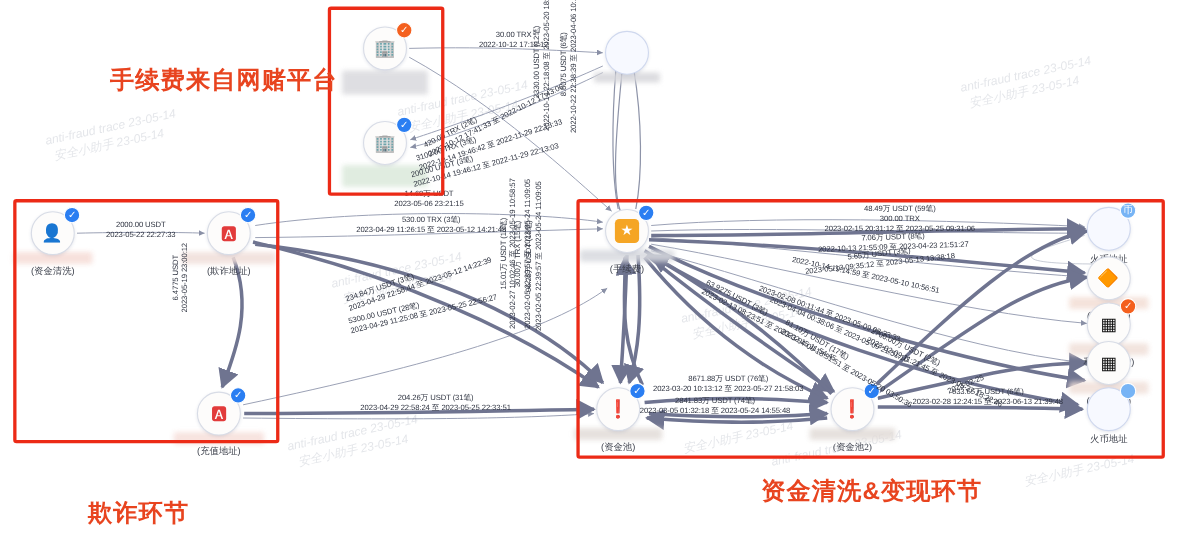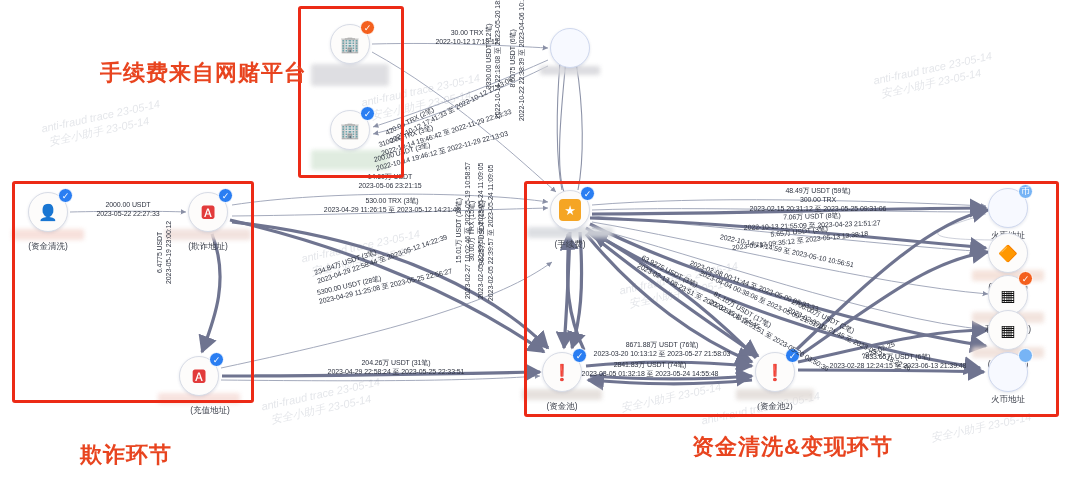--- a/index.html
+++ b/index.html
@@ -200,21 +200,21 @@
       <div class="node" style="left: 208px; top: 212px;">
         <span style="color: rgb(226, 59, 59); font-size: 16px;">🅰</span>
         <span class="badge blue">✓</span>
       </div>
       <div class="node-label" style="left: 208px; top: 241px;">(欺诈地址)</div>
       <div class="addr-mask" style="left: 199px; top: 393px; width: 82px; height: 11px; background: rgb(246, 222, 217);"></div>
       <div class="node" style="left: 199px; top: 376px;">
         <span style="color: rgb(226, 59, 59); font-size: 16px;">🅰</span>
         <span class="badge blue">✓</span>
       </div>
-      <div class="node-label" style="left: 210px; top: 405px;">(充值地址)</div>
+      <div class="node-label" style="left: 199px; top: 405px;">(充值地址)</div>
       <div class="addr-mask" style="left: 570px; top: 227px; width: 86px; height: 11px; background: rgb(215, 217, 222);"></div>
       <div class="node" style="left: 570px; top: 210px;">
         <span style="color: rgb(255, 255, 255); font-size: 13px; background: rgb(245, 165, 36); width: 22px; height: 22px; border-radius: 4px; display: flex; align-items: center; justify-content: center;">★</span>
         <span class="badge blue">✓</span>
       </div>
       <div class="node-label" style="left: 570px; top: 239px;">(手续费)</div>
       <div class="addr-mask" style="left: 562px; top: 389px; width: 80px; height: 11px; background: rgb(226, 220, 216);"></div>
       <div class="node" style="left: 562px; top: 372px;">
         <span style="color: rgb(226, 59, 59); font-size: 16px;">❗</span>
         <span class="badge blue">✓</span>
@@ -365,18 +365,18 @@
       </div>
       <div class="elabel" style="left: 862px; top: 352px; transform: rotate(-22deg);">
         <div>2023-02-25</div>
       </div>
     </div>
 
   <div id="annotations">
       <div class="ann-box" style="left: 298px; top: 6px; width: 106px; height: 172px;"></div>
       <div class="ann-title" style="left: 100px; top: 58px;">手续费来自网赌平台</div>
       <div class="ann-box" style="left: 12px; top: 181px; width: 242px; height: 222px;"></div>
-      <div class="ann-title" style="left: 80px; top: 440px;">欺诈环节</div>
+      <div class="ann-title" style="left: 80px; top: 452px;">欺诈环节</div>
       <div class="ann-box" style="left: 524px; top: 181px; width: 535px; height: 236px;"></div>
       <div class="ann-title" style="left: 692px; top: 432px;">资金清洗&amp;变现环节</div>
     </div>
 
 </div>
 
 </body></html>

